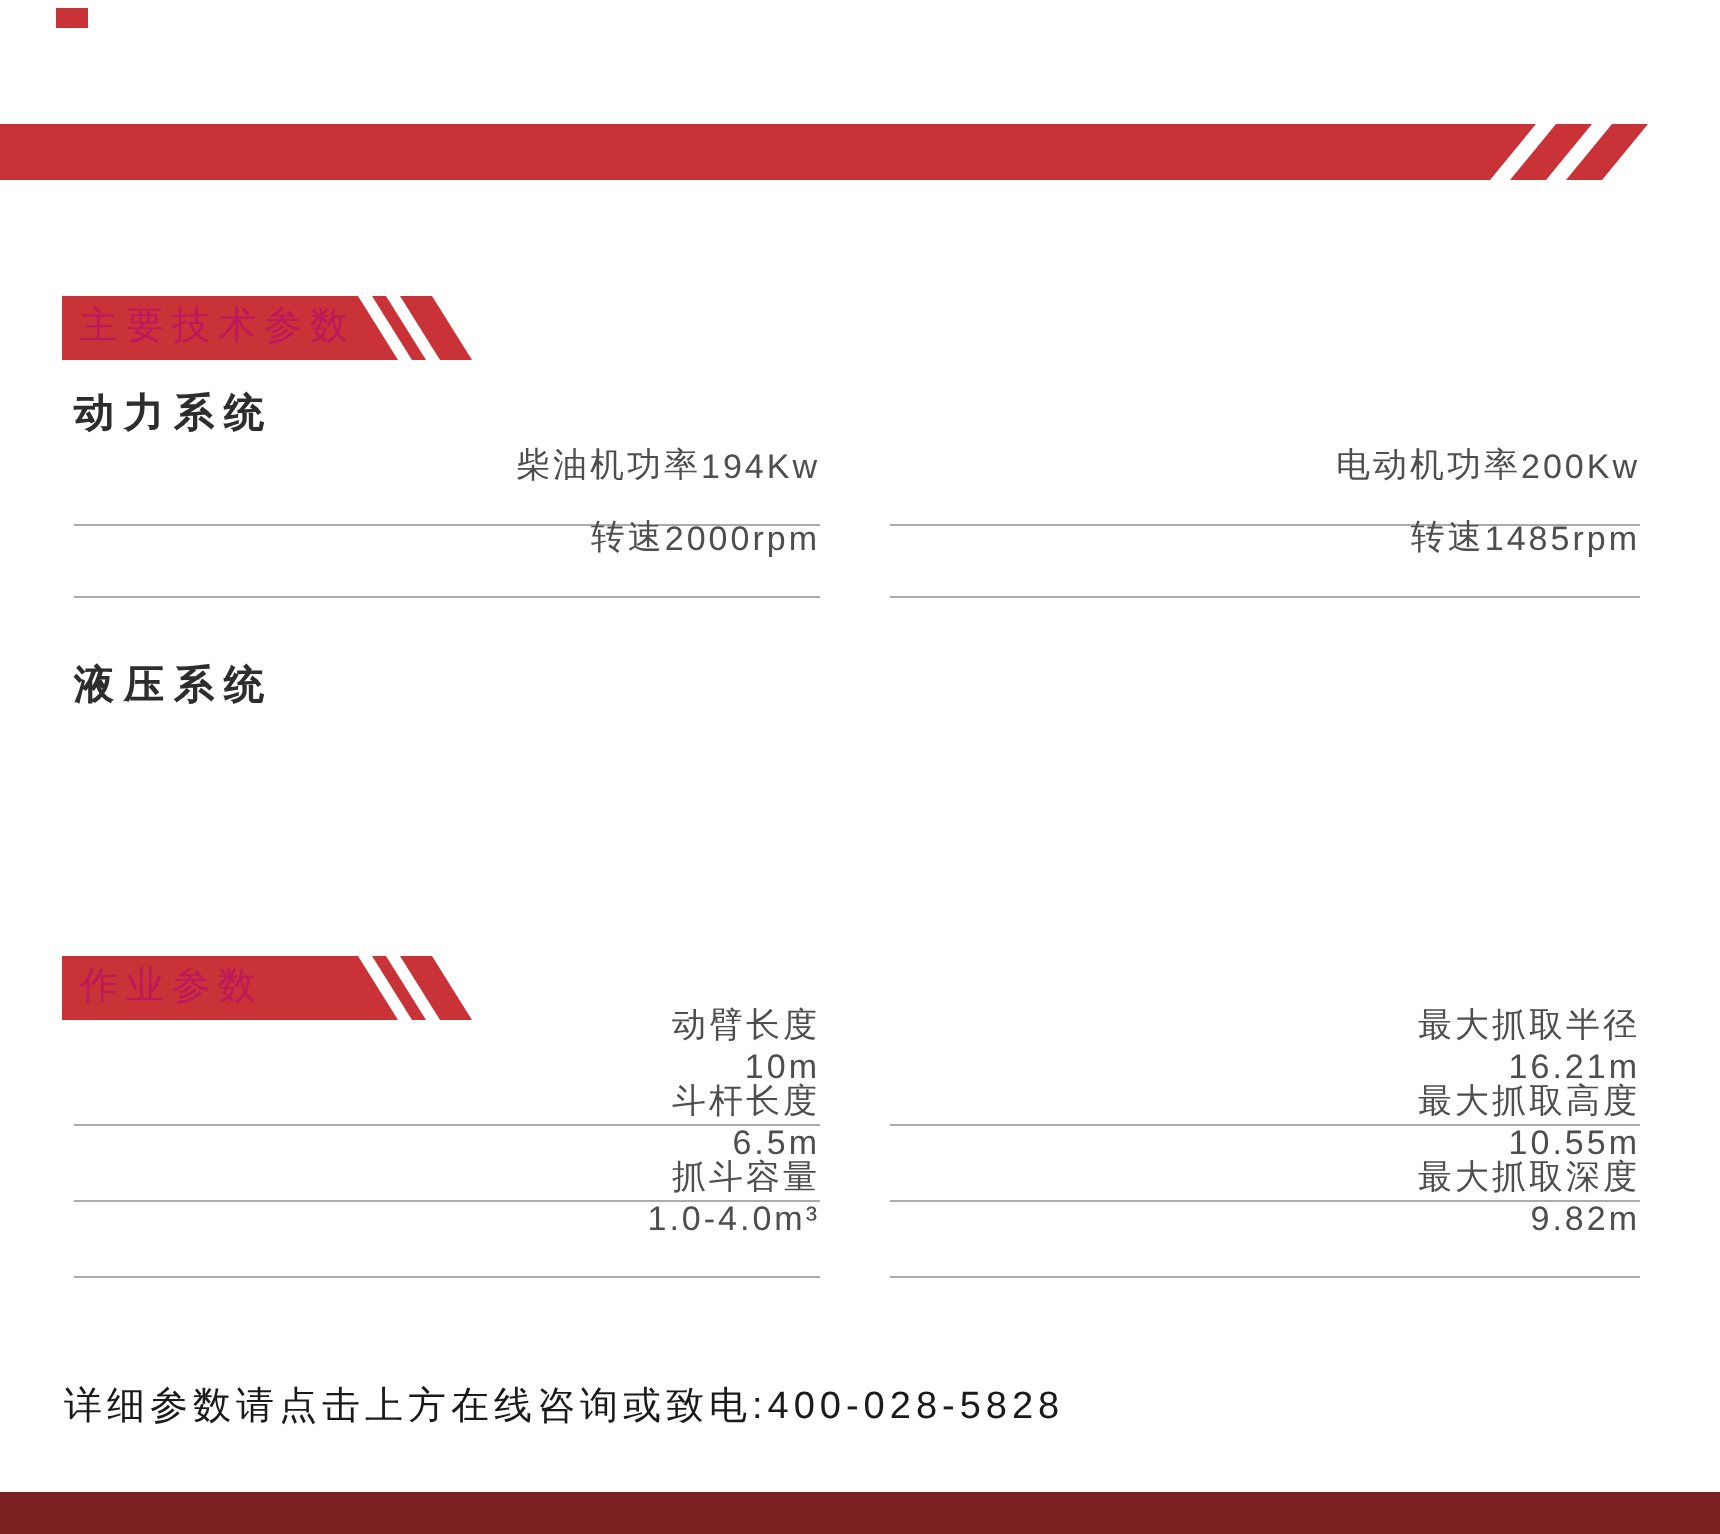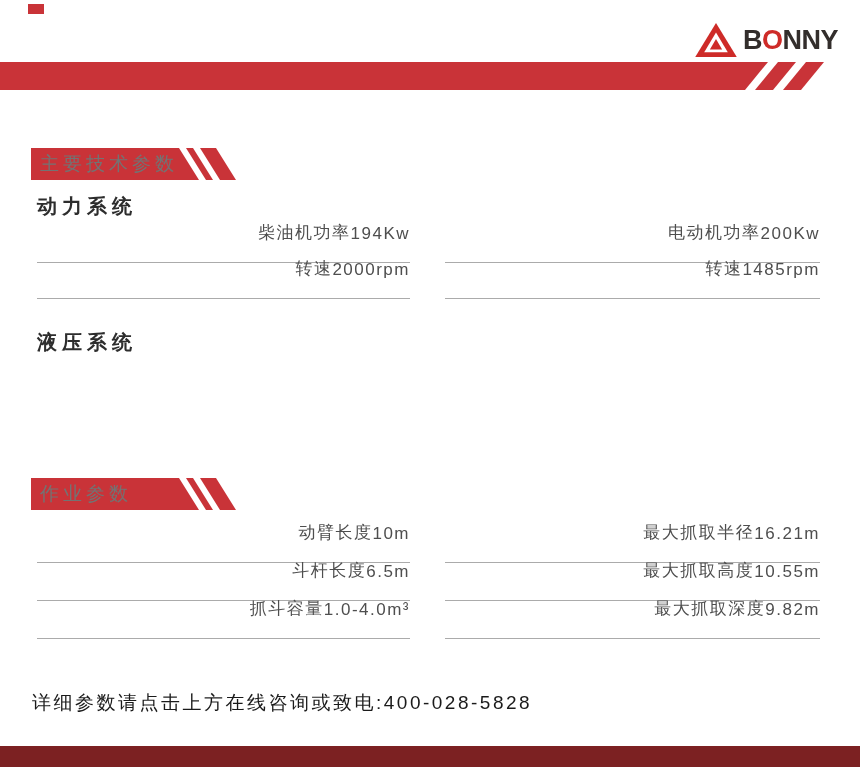--- a/index.html
+++ b/index.html
@@ -21,67 +21,59 @@
   .wordmark{font-size:27px;font-weight:800;letter-spacing:-0.5px;color:var(--logo-text);margin-left:6px;line-height:34px;}
   .wordmark .o-red{color:var(--logo-red);}
 
   
   .ribbon{position:absolute;left:0;top:62px;width:860px;height:28px;color:var(--brand-red);}
   .ribbon svg{display:block;width:860px;height:28px;}
 
   
   .banner{position:absolute;left:31px;width:205px;height:32px;color:var(--brand-red);}
   .banner svg{position:absolute;left:0;top:0;width:205px;height:32px;}
-  .banner .banner-text{position:absolute;left:9px;top:0;line-height:32px;color:#737373;
+  .banner .banner-text{position:absolute;left:9px;top:0;line-height:32px;color:#be185d;
     font-size:19px;font-weight:500;letter-spacing:4px;white-space:nowrap;}
   .banner-main{top:148px;}
   .banner-work{top:478px;padding-left:33px;}
 
   
   .group-heading{position:absolute;left:37px;font-size:20px;font-weight:bold;
     letter-spacing:5px;color:var(--text-dark);white-space:nowrap;}
   .heading-power{top:193px;}
   .heading-hydraulic{top:329px;}
 
   
   .spec-table{position:absolute;}
   .tbl-power-left{left:37px;top:227px;width:373px;}
   .tbl-power-right{left:445px;top:227px;width:375px;}
   .tbl-hydraulic{left:37px;top:352px;width:373px;}
   .tbl-work-left{left:37px;top:525px;width:373px;}
   .tbl-work-right{left:445px;top:525px;width:375px;}
   .tbl-hydraulic .spec-row{height:38px;}
-  .tbl-work-left .spec-row,.tbl-work-right .spec-row{height:38px;}
+  .tbl-work-left .spec-row,.tbl-work-right .spec-row{height:38px;flex-direction:column;}
   .spec-row{height:36px;display:flex;justify-content:flex-end;align-items:flex-end;
     padding-bottom:18px;border-bottom:1px solid var(--line-gray);}
   .spec-label{font-size:17px;color:var(--text-gray);letter-spacing:1.5px;white-space:nowrap;}
   .spec-value{font-size:17px;color:var(--text-gray);letter-spacing:1.5px;white-space:nowrap;}
 
   
   .contact{position:absolute;left:32px;top:690px;font-size:19px;font-weight:400;
     letter-spacing:2.5px;color:var(--contact-dark);white-space:nowrap;}
 
   
   .footer-bar{position:absolute;left:0;top:746px;width:860px;height:21px;background:var(--footer-red);}
 </style>
 </head>
 <body>
 
 <div class="page">
 
   <div class="accent-sq"></div>
 
-  <div class="logo">
-    <svg class="logo-tri" viewBox="0 0 44 36">
-      <polygon points="22,0 44,36 0,36" fill="#ce2b28"></polygon>
-      <polygon points="22,10 34.5,31 9.5,31" fill="#ffffff"></polygon>
-      <polygon points="22,17 28.5,28 15.5,28" fill="#ce2b28"></polygon>
-    </svg>
-    <div class="wordmark"><span>B</span><span class="o-red">O</span><span>NNY</span></div>
-  </div>
 
   <div class="ribbon">
     <svg viewBox="0 0 860 28" preserveAspectRatio="none">
       <polygon points="0,0 768,0 745,28 0,28" fill="currentColor"></polygon>
       <polygon points="778,0 796,0 773,28 755,28" fill="currentColor"></polygon>
       <polygon points="806,0 824,0 801,28 783,28" fill="currentColor"></polygon>
     </svg>
   </div>
 
   <div class="banner banner-main">

